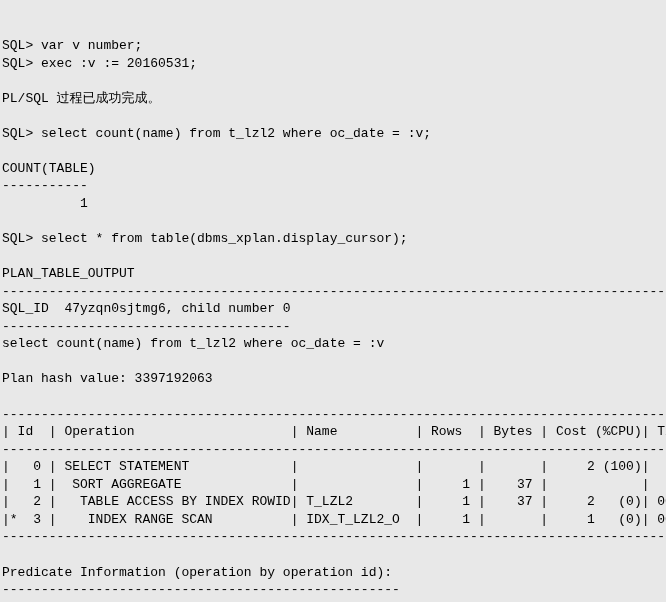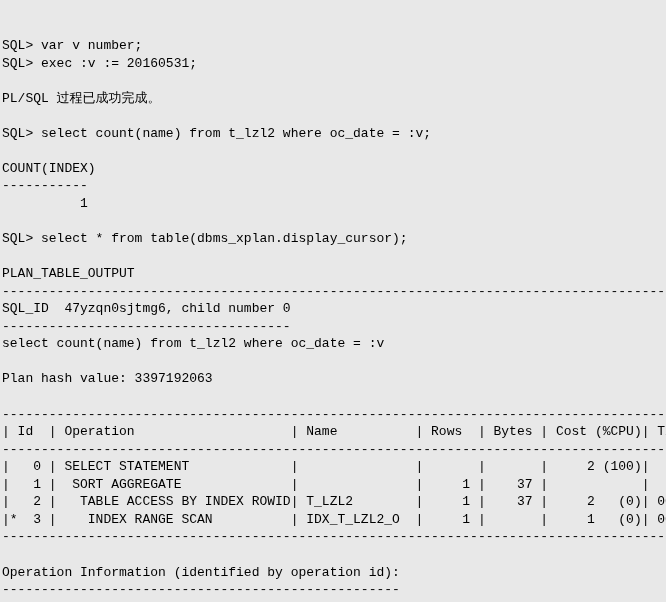--- a/index.html
+++ b/index.html
@@ -18,21 +18,21 @@
 </head>
 <body>
 
 <div><span>SQL&gt; var v number;</span>
 <span>SQL&gt; exec :v := 20160531;</span>
 <span></span>
 <span>PL/SQL 过程已成功完成。</span>
 <span></span>
 <span>SQL&gt; select count(name) from t_lzl2 where oc_date = :v;</span>
 <span></span>
-<span>COUNT(INDEX)</span>
+<span>COUNT(TABLE)</span>
 <span>-----------</span>
 <span>          1</span>
 <span></span>
 <span>SQL&gt; select * from table(dbms_xplan.display_cursor);</span>
 <span></span>
 <span>PLAN_TABLE_OUTPUT</span>
 <span>----------------------------------------------------------------------------------------------------</span>
 <span>SQL_ID  47yzqn0sjtmg6, child number 0</span>
 <span>-------------------------------------</span>
 <span>select count(name) from t_lzl2 where oc_date = :v</span>
@@ -41,20 +41,20 @@
 <span></span>
 <span>----------------------------------------------------------------------------------------------</span>
 <span>| Id  | Operation                    | Name          | Rows  | Bytes | Cost (%CPU)| Time     |</span>
 <span>----------------------------------------------------------------------------------------------</span>
 <span>|   0 | SELECT STATEMENT             |               |       |       |     2 (100)|          |</span>
 <span>|   1 |  SORT AGGREGATE              |               |     1 |    37 |            |          |</span>
 <span>|   2 |   TABLE ACCESS BY INDEX ROWID| T_LZL2        |     1 |    37 |     2   (0)| 00:00:01 |</span>
 <span>|*  3 |    INDEX RANGE SCAN          | IDX_T_LZL2_O  |     1 |       |     1   (0)| 00:00:01 |</span>
 <span>----------------------------------------------------------------------------------------------</span>
 <span></span>
-<span>Operation Information (identified by operation id):</span>
+<span>Predicate Information (operation by operation id):</span>
 <span>---------------------------------------------------</span>
 <span></span>
 
 <span></span>
 <span></span>
 </div>
 
 
 </body></html>

